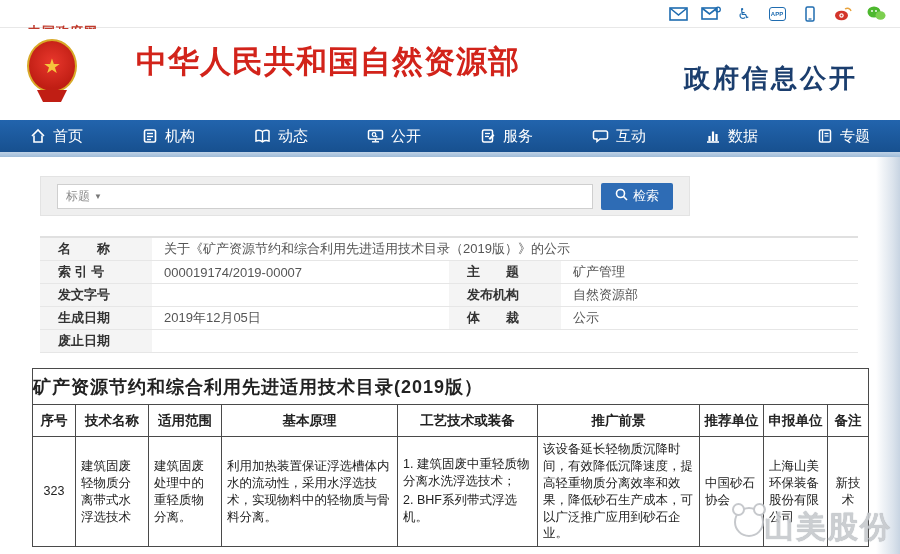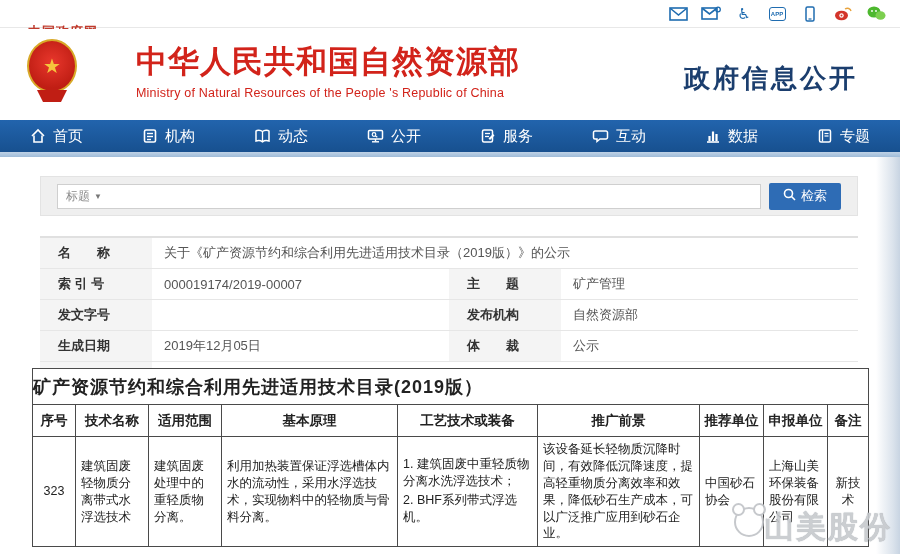--- a/index.html
+++ b/index.html
@@ -43,35 +43,35 @@
     cursor:pointer; height:32px; }
   .nav-item svg { display:block; }
   .nav-strip { position:absolute; left:0; top:152px; width:900px; height:5px;
     background:linear-gradient(#bfd2e6,#9fbcd9); }
 
   
   .edge-shade { position:absolute; right:0; top:157px; width:24px; height:397px;
     background:linear-gradient(to right,#ffffff 0%,#dbe3ec 70%,#c8d4e2 100%); }
 
   
-  .search-panel { position:absolute; left:40px; top:176px; width:818px; height:40px;
+  .search-panel { position:absolute; left:40px; top:176px; width:650px; height:40px;
     background:#efefef; border:1px solid #e3e3e3; display:flex; align-items:center; padding:0 16px; }
   .search-input { flex:1; height:25px; background:#fff; border:1px solid #cfcfcf;
     display:flex; align-items:center; padding:0 8px; color:#8a8a8a; font-size:12px; gap:4px; cursor:text; }
   .search-input .caret { font-size:8px; color:#777; }
   .btn-search { width:72px; height:27px; margin-left:8px; background:#2e6cb5; color:#fff;
     border:none; font-size:13px; display:flex; align-items:center; justify-content:center;
     gap:5px; cursor:pointer; border-radius:2px; }
   .btn-adv { width:76px; height:27px; margin-left:14px; background:#e8826f; color:#a5281b;
     border:none; font-size:13px; display:flex; align-items:center; justify-content:center;
     cursor:pointer; border-radius:2px; font-weight:bold; }
 
   
   .meta { position:absolute; left:40px; top:236px; width:818px; border-top:2px solid #e0e0e0; }
-  .meta-row { display:flex; border-bottom:1px solid #e6e6e6; height:31px; }
+  .meta-row { display:flex; border-bottom:1px solid #e6e6e6; height:23px; }
   .meta-label { background:#f4f4f4; width:112px; padding:0 0 0 18px; display:flex;
     align-items:center; font-size:13px; color:#333; font-weight:bold; white-space:pre; }
   .meta-value { background:#fff; flex:1; padding:0 0 0 12px; display:flex; align-items:center;
     font-size:13px; color:#555; }
   .meta-half { display:flex; width:50%; }
   .meta-half .meta-label { width:112px; }
 
   
   .catalog { position:absolute; left:32px; top:368px; width:836px;
     border-collapse:collapse; table-layout:fixed; background:#fff; }
@@ -148,21 +148,20 @@
 
   <div class="header">
     <div class="emblem">
       <div class="disc">
           <span class="star">★</span>
         </div>
       <div class="ribbon"></div>
     </div>
     <div class="title-block">
       <div class="title-cn">中华人民共和国自然资源部</div>
-      <div class="title-en">Ministry of Natural Resources of the People 's Republic of China</div>
     </div>
     <div class="info-title">政府信息公开</div>
   </div>
 
   <div class="navbar">
     <div class="nav-item">
       <span>
           <svg width="16" height="16" viewBox="0 0 16 16">
             <path d="M2 8 L8 2 L14 8" fill="none" stroke="#fff" stroke-width="1.6"></path>
             <path d="M4 7.5 V14 H12 V7.5" fill="none" stroke="#fff" stroke-width="1.6"></path>

